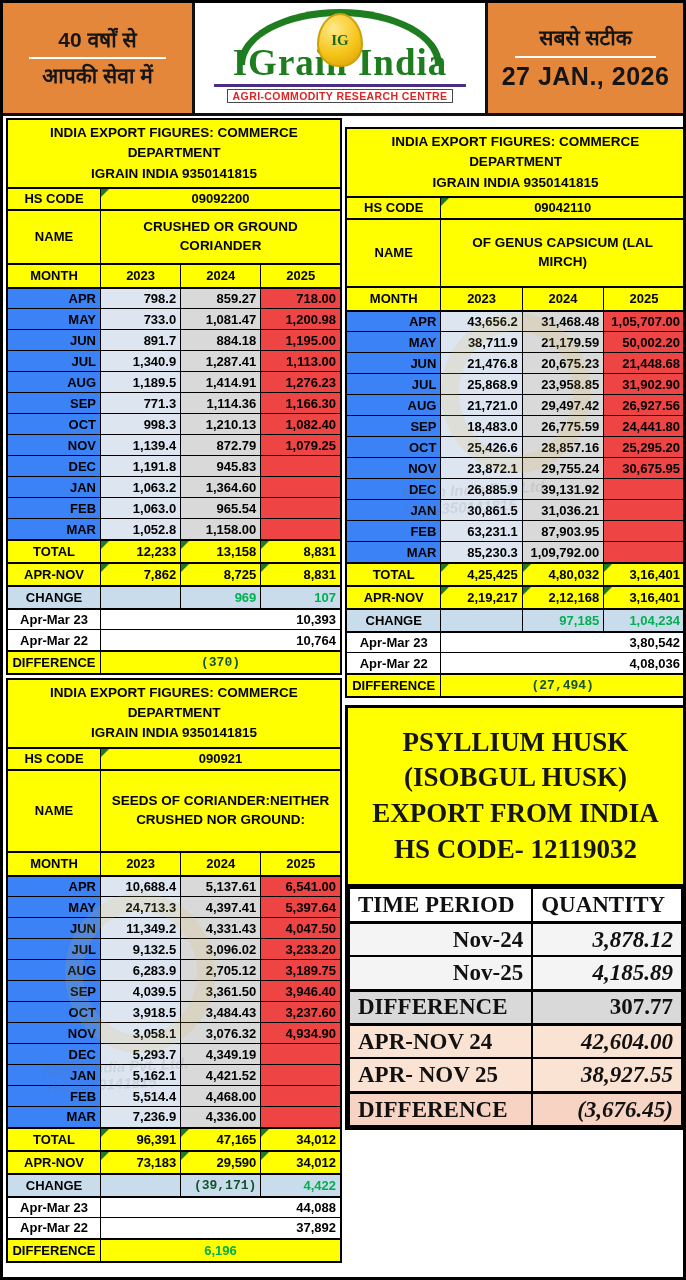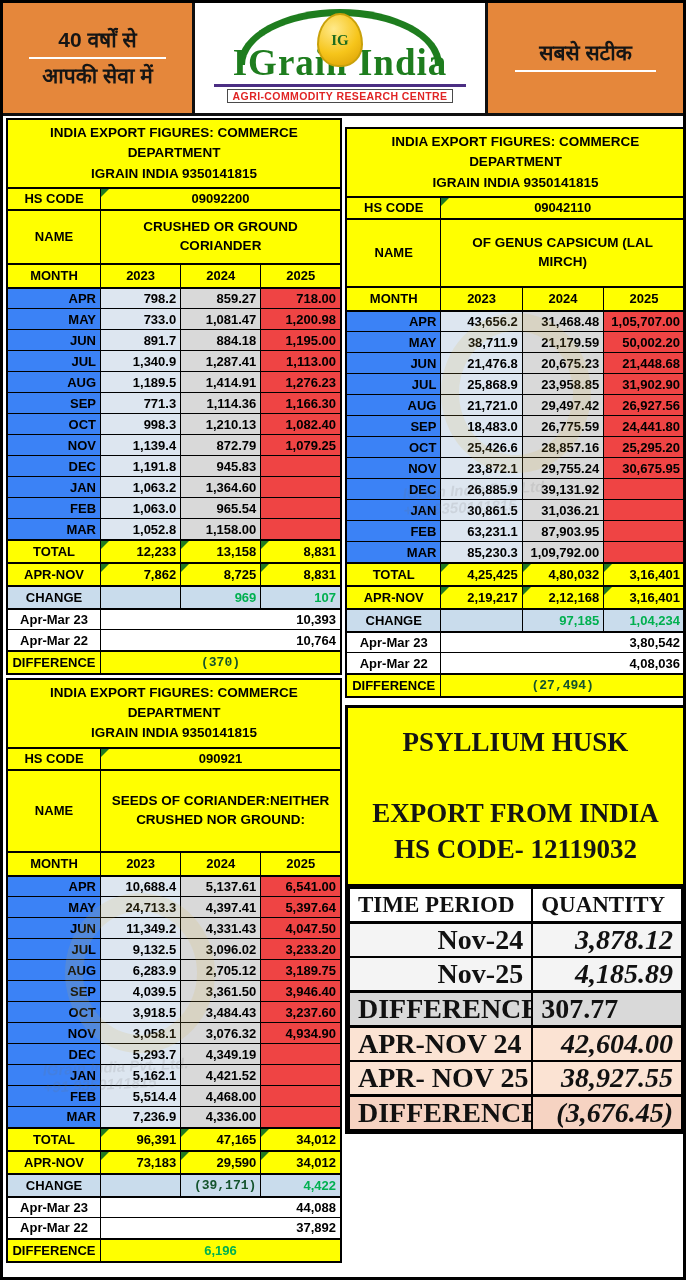--- a/index.html
+++ b/index.html
@@ -60,28 +60,28 @@
                   border-top:8px solid #217a21; border-right:8px solid transparent; }
   .xt3 { margin-top:3px; }
   .xt2 { margin-top:9px; }
 
   
   .psy { border:3px solid #000; margin-top:7px; background:#fff; }
   .psy-title { background:#ffff00; text-align:center; font-family:"Liberation Serif","DejaVu Serif",serif;
                font-weight:bold; font-size:27px; line-height:1.32; padding:17px 4px; color:#151515; border-bottom:3px solid #000; }
   table.pt { width:100%; border-collapse:collapse; table-layout:fixed; }
   .pt td { border:2px solid #000; font-family:"Liberation Serif","DejaVu Serif",serif; font-weight:bold;
-           font-size:28px; height:34px; padding:0 8px; color:#111; overflow:hidden; white-space:nowrap; }
+           font-size:23px; height:34px; padding:0 8px; color:#111; overflow:hidden; white-space:nowrap; }
   .pt .hdrow td { background:#fff; font-size:23px; text-align:left; border-bottom:3px solid #000; }
   .rp td { background:#f4f4f4; }
   .rg td { background:#d9d9d9; border-top:3px solid #000; border-bottom:3px solid #000; }
   .ro td { background:#fbe3d3; }
   .ro2 td { background:#f6d3c2; border-top:3px solid #000; }
   .lr { text-align:right; } .ll { text-align:left; }
-  .vr { text-align:right;font-style:italic; } .vc { text-align:left; }
+  .vr { text-align:right;font-style:italic; } .vc { text-align:right; }
 
   
   .wm { position:absolute; pointer-events:none; opacity:.15; }
   .wm-ring { width:150px; height:160px; border:18px solid #d9b64a; border-radius:50%; }
   .wm-text { color:#6f6f6f; font-style:italic; font-weight:bold; font-size:15px; transform:rotate(-3deg); white-space:nowrap; }
 </style>
 </head>
 <body>
 
 <div class="page">
@@ -95,20 +95,21 @@
     <div class="logo">
       <div class="arc"></div>
       <div class="egg">IG</div>
       <div class="lname">IGrain India</div>
       <div class="lline"></div>
       <div class="lsub">AGRI-COMMODITY RESEARCH CENTRE</div>
     </div>
     <div class="hbox hbox-r">
       <div class="hindi">सबसे सटीक</div>
       <div class="hdiv"></div>
+      <div class="hdate">27 JAN., 2026</div>
     </div>
   </div>
 
   <div class="grid">
 
     <div>
 
       <table class="xt xt1">
         <colgroup>
             <col style="width:28%">
@@ -546,21 +547,21 @@
           <tr class="r-diff">
               <td class="lab-y">DIFFERENCE</td>
               <td colspan="3" class="diff-val"><span class="neg">(27,494)</span></td>
             </tr>
         </tbody>
       </table>
 
       <div class="psy">
         <div class="psy-title">
           <span>PSYLLIUM HUSK</span><br>
-          <br>
+          <span>(ISOBGUL HUSK)</span><br>
           <span>EXPORT FROM INDIA</span><br>
           <span>HS CODE- 12119032</span>
         </div>
         <table class="pt">
           <colgroup>
               <col style="width:55%">
               <col style="width:45%">
             </colgroup>
           <tbody>
             <tr class="hdrow">

